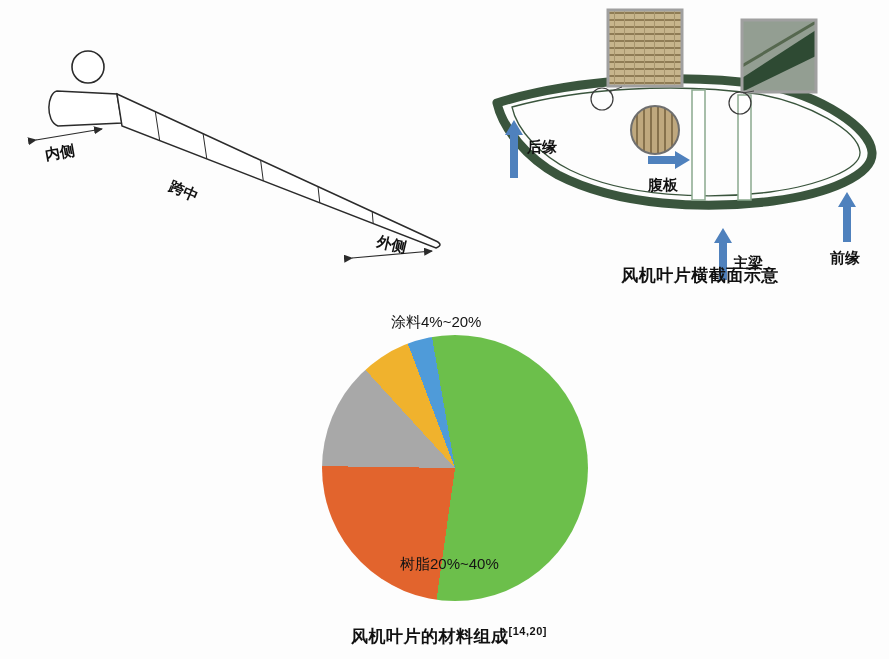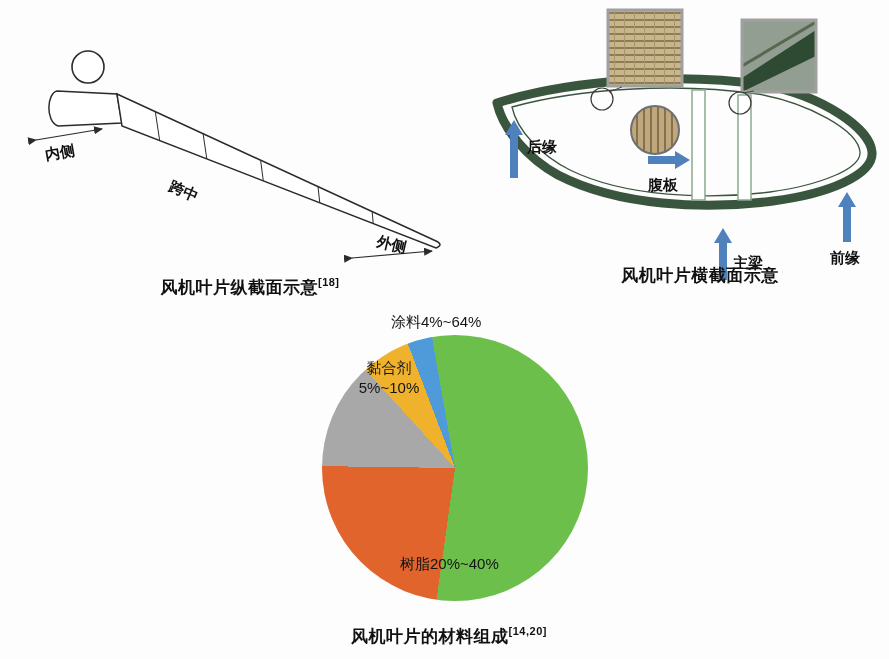--- a/index.html
+++ b/index.html
@@ -110,31 +110,26 @@
     <path fill="#4f81bd" d="M178,156 L205,156 L205,151 L220,160 L205,169 L205,164 L178,164 Z"></path>
     <path fill="#4f81bd" d="M249,280 L249,243 L244,243 L253,228 L262,243 L257,243 L257,280 Z"></path>
     <path fill="#4f81bd" d="M373,242 L373,207 L368,207 L377,192 L386,207 L381,207 L381,242 Z"></path>
 
     <text class="diagram-label" x="57" y="152">后缘</text>
     <text class="diagram-label" x="178" y="190">腹板</text>
     <text class="diagram-label" x="263" y="268">主梁</text>
     <text class="diagram-label" x="360" y="263">前缘</text>
   </svg>
 
-  <div class="caption cap-left">
-    <span>风机叶片纵截面示意</span><sup>[18]</sup>
-  </div>
   <div class="caption cap-right">
     <span>风机叶片横截面示意</span>
   </div>
 
   <div class="pie" style="background: conic-gradient(from -10deg, rgb(108, 191, 75) 0deg, rgb(108, 191, 75) 198deg, rgb(226, 100, 45) 198deg, rgb(226, 100, 45) 280.8deg, rgb(168, 168, 168) 280.8deg, rgb(168, 168, 168) 327.6deg, rgb(240, 178, 45) 327.6deg, rgb(240, 178, 45) 349.2deg, rgb(79, 155, 217) 349.2deg, rgb(79, 155, 217) 360deg);"></div>
 
   <div class="pie-label lbl-resin">树脂20%~40%</div>
-  <div class="pie-label lbl-adhesive">黏合剂
-5%~10%</div>
-  <div class="pie-label lbl-coating">涂料4%~64%</div>
+  <div class="pie-label lbl-coating">涂料4%~20%</div>
 
   <div class="caption cap-bottom">
     <span>风机叶片的材料组成</span><sup>[14,20]</sup>
   </div>
 
 </div>
 
 </body></html>

